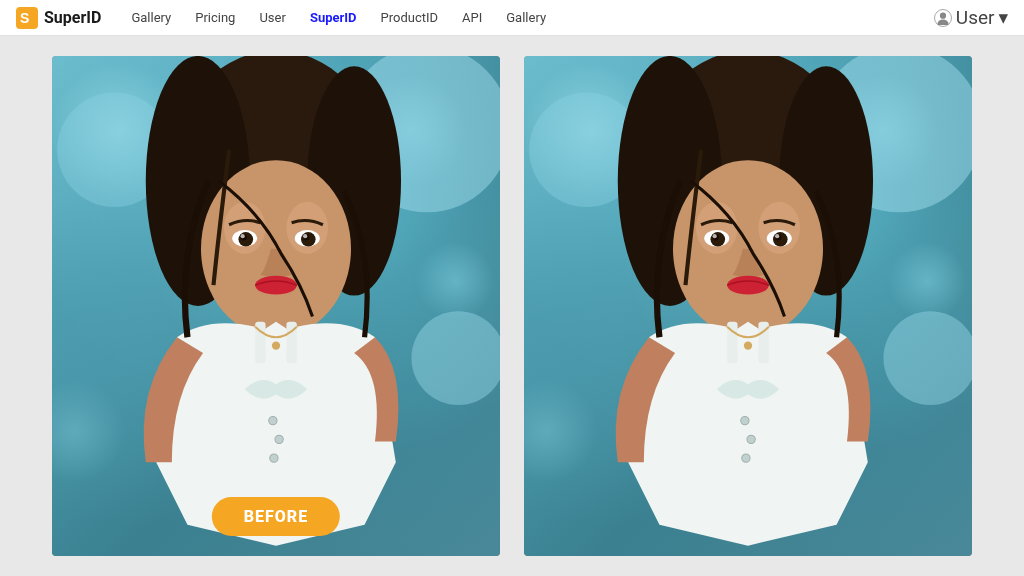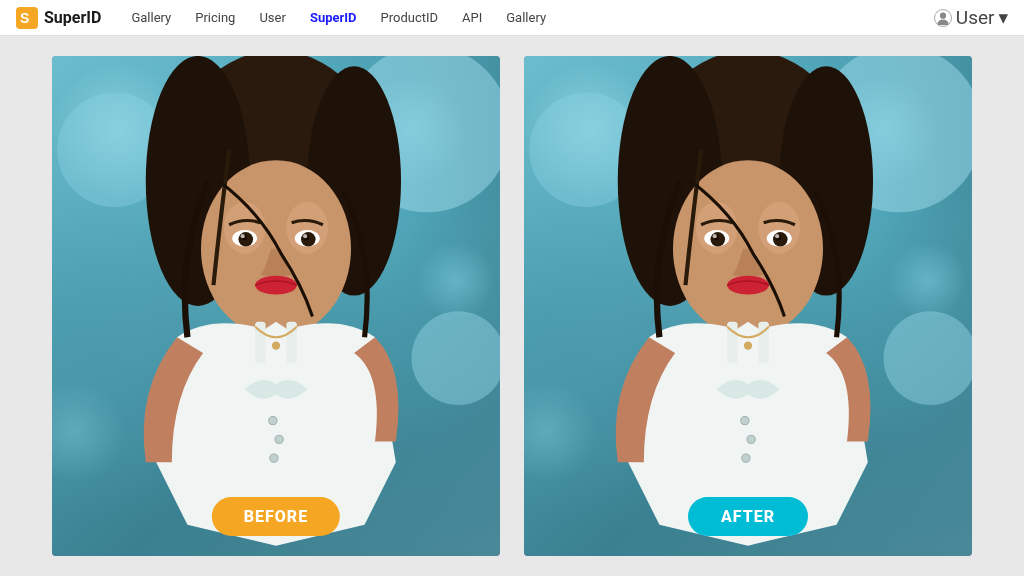--- a/index.html
+++ b/index.html
@@ -318,16 +318,15 @@
 
         <path d="M195 270 Q215 290 235 270" stroke="#d4aa60" stroke-width="2" fill="none"></path>
         <circle cx="215" cy="288" r="4" fill="#d4aa60"></circle>
 
         <path d="M150 130 Q120 200 130 280" stroke="#1a0e05" stroke-width="6" fill="none"></path>
         <path d="M280 140 Q310 200 300 280" stroke="#1a0e05" stroke-width="5" fill="none"></path>
         <path d="M170 100 Q160 180 155 230" stroke="#2a1a0a" stroke-width="4" fill="none"></path>
         <path d="M160 130 Q200 160 220 200 Q240 230 250 260" stroke="#1a0e05" stroke-width="3" fill="none"></path>
       </svg>
     </div>
-    <div class="badge badge-after">AFTER</div>
   </div>
 
 </main>
 
 </body></html>

